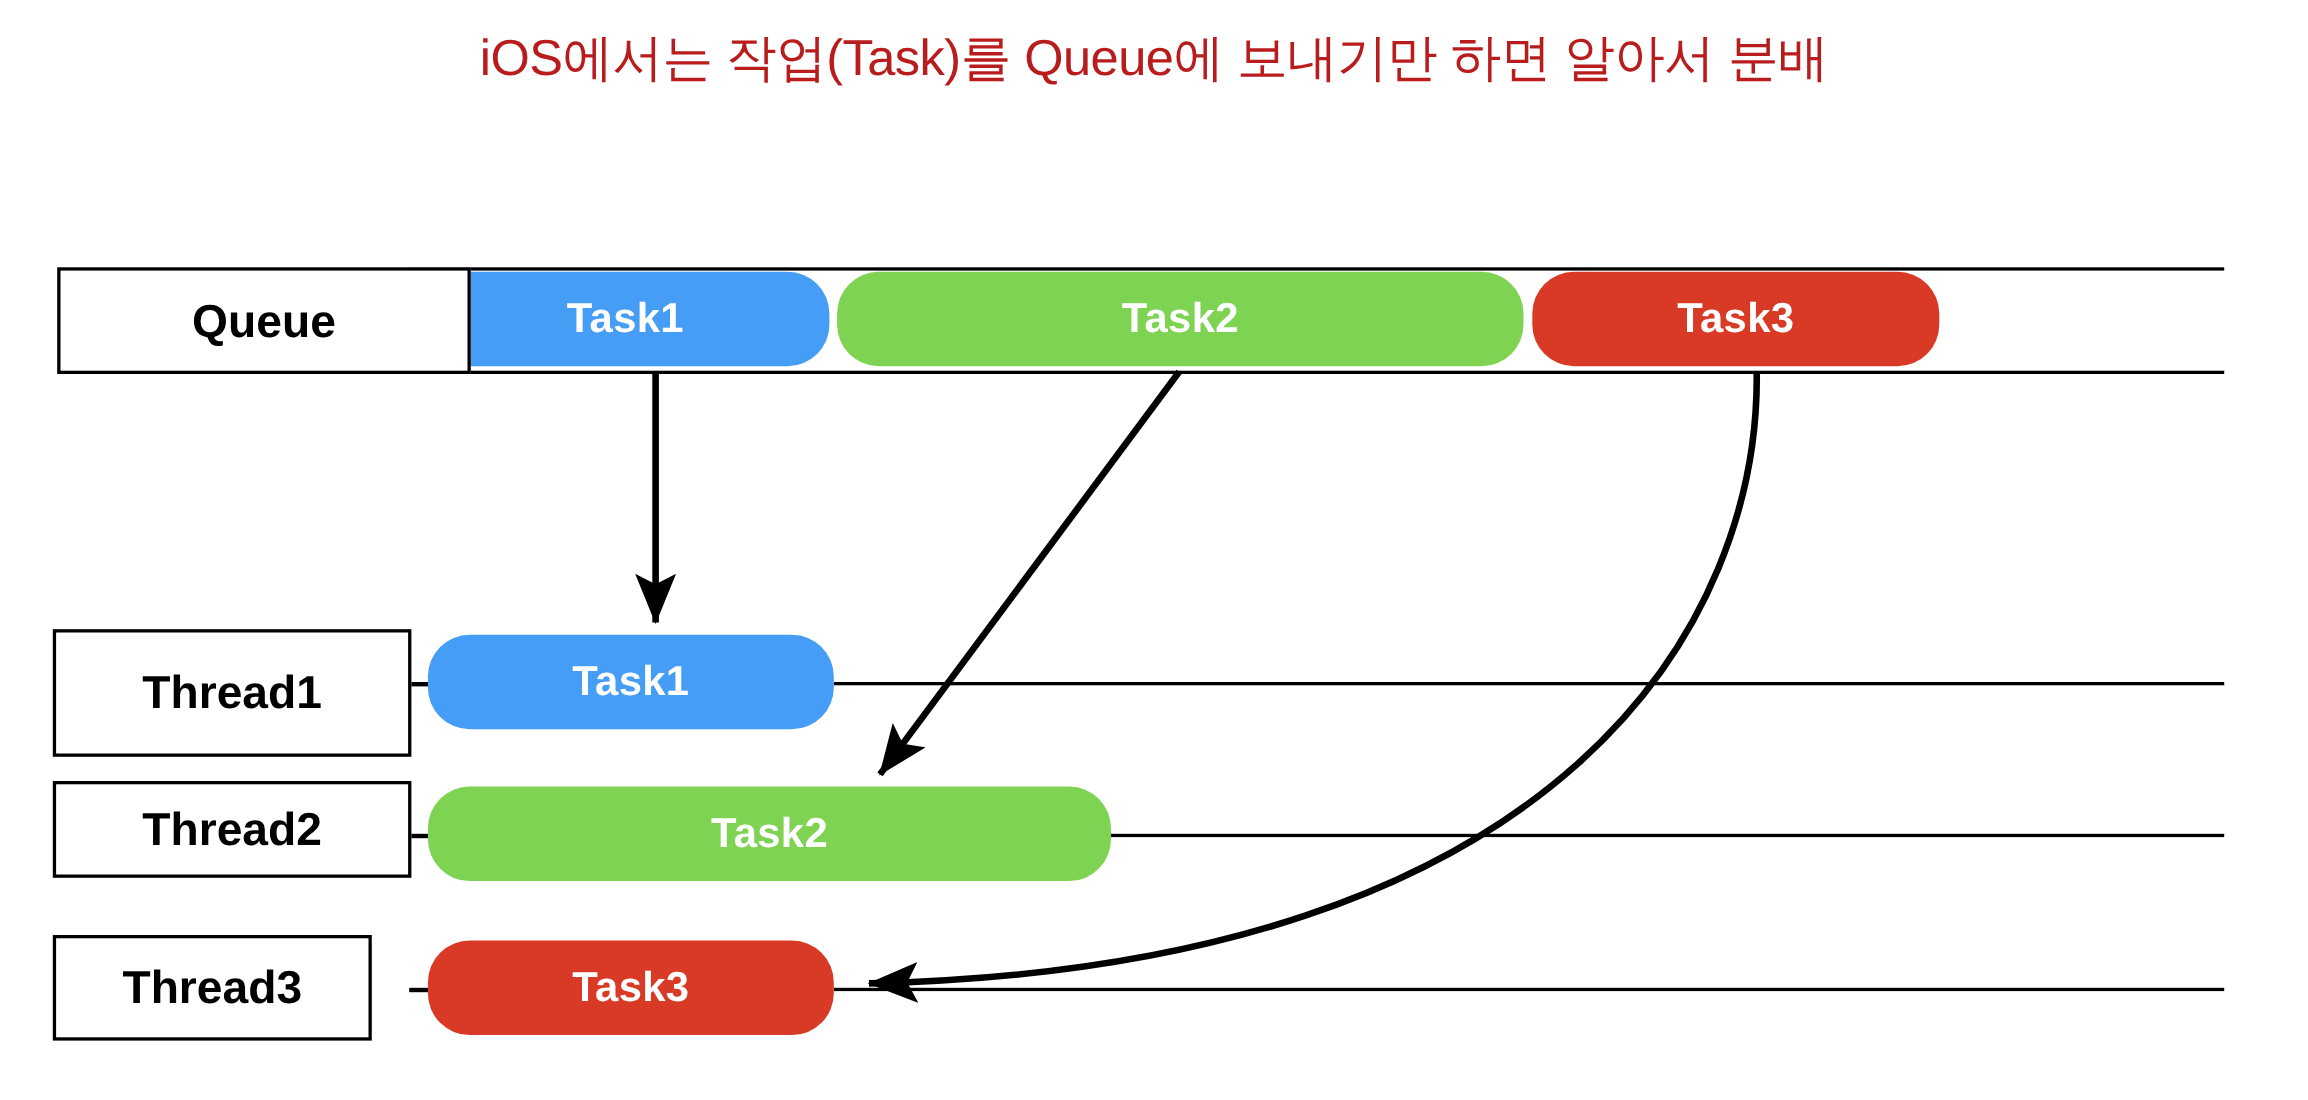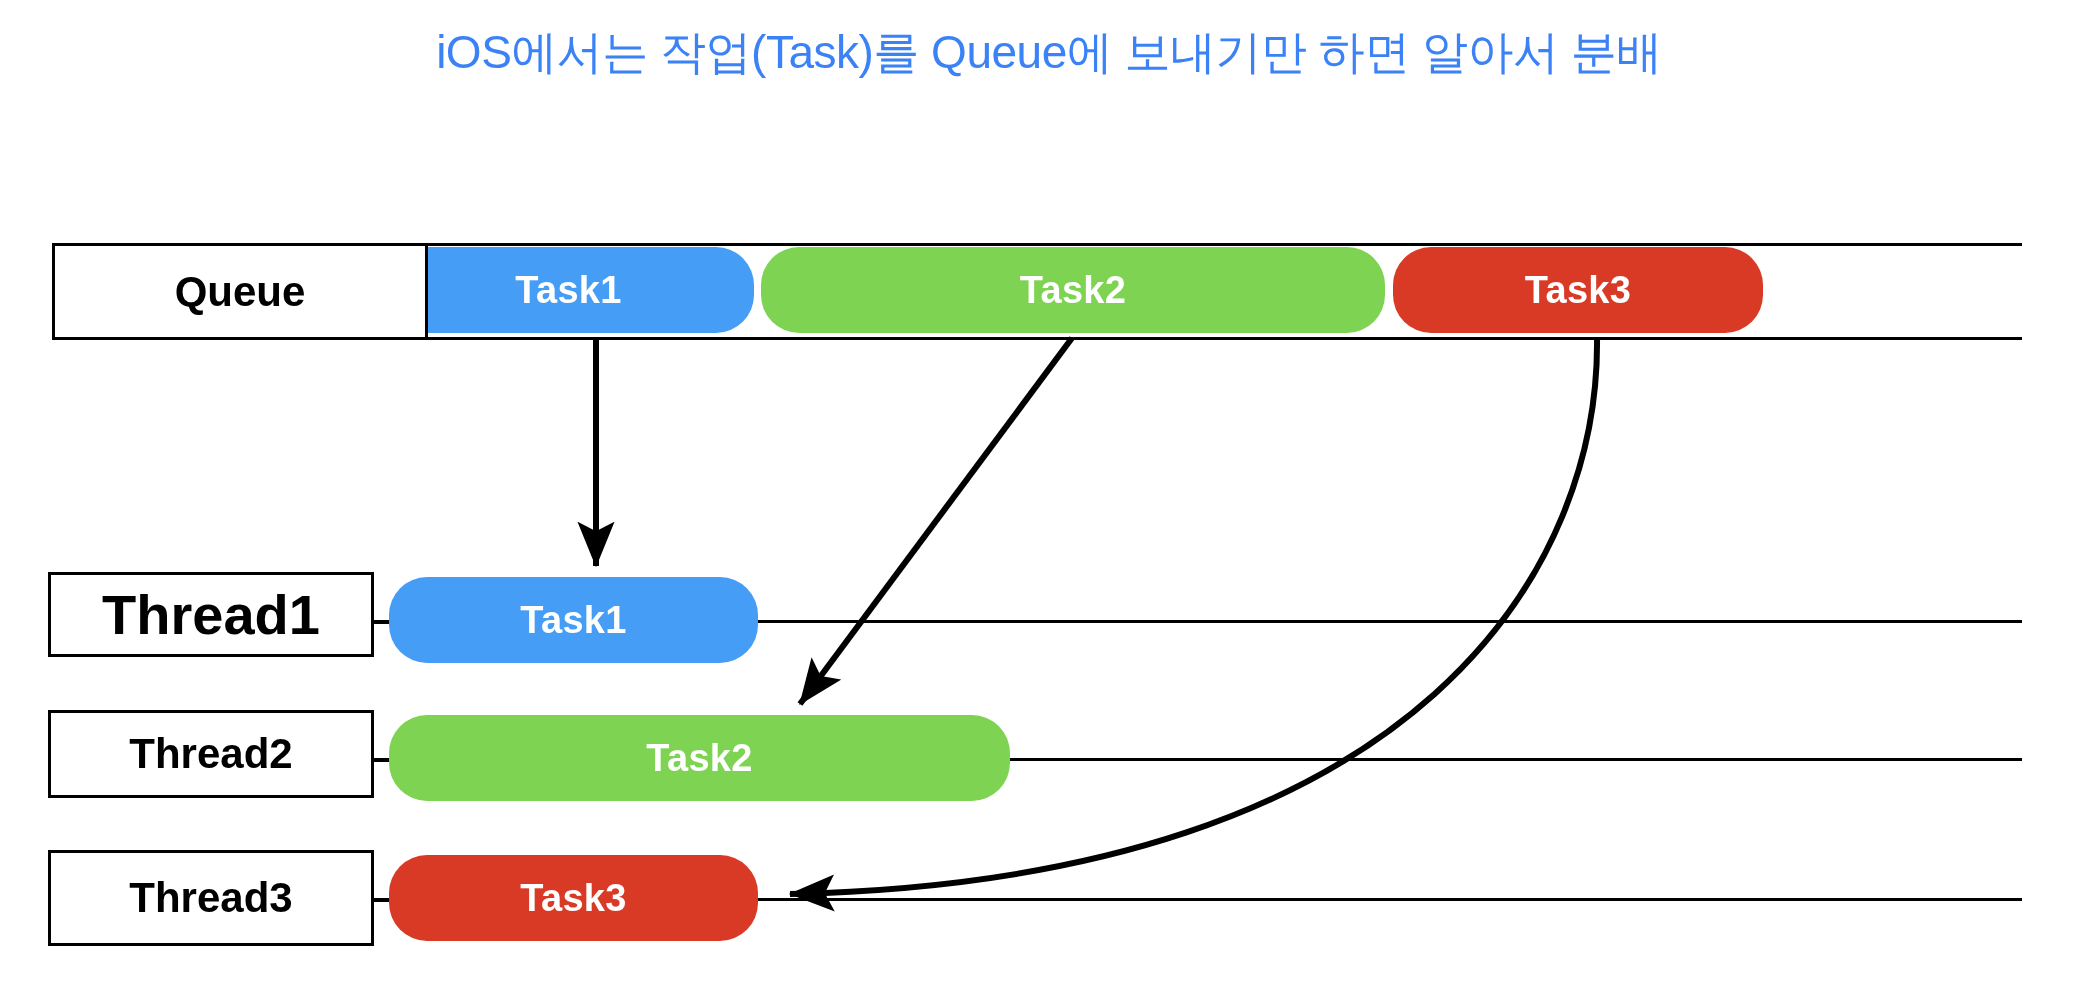--- a/index.html
+++ b/index.html
@@ -20,21 +20,21 @@
 
   
   .title {
     position: absolute;
     left: 0;
     top: 22px;
     width: 2098px;
     text-align: center;
     font-size: 46px;
     font-weight: 400;
-    color: #3b82f6;
+    color: #b91c1c;
     letter-spacing: -0.5px;
     white-space: nowrap;
   }
 
   
   .label-box {
     position: absolute;
     box-sizing: border-box;
     background: #ffffff;
     border: 3px solid #000000;
@@ -106,39 +106,39 @@
   </div>
   <div class="pill" style="left:761px; top:247px; width:624px; height:86px; background:#7ed353;">
     <span>Task2</span>
   </div>
   <div class="pill" style="left:1393px; top:247px; width:370px; height:86px; background:#d93a26;">
     <span>Task3</span>
   </div>
 
   <div class="rail" style="left:758px; top:620px; width:1264px;"></div>
   <div class="stub" style="left:372px; top:620px; width:20px;"></div>
-  <div class="label-box" style="left:48px; top:572px; width:326px; height:85px; font-size:56px;">
+  <div class="label-box" style="left:48px; top:572px; width:326px; height:116px; font-size:42px;">
     <span>Thread1</span>
   </div>
   <div class="pill" style="left:389px; top:577px; width:369px; height:86px; background:#459df5;">
     <span>Task1</span>
   </div>
 
   <div class="rail" style="left:1010px; top:758px; width:1012px;"></div>
   <div class="stub" style="left:372px; top:758px; width:20px;"></div>
   <div class="label-box" style="left:48px; top:710px; width:326px; height:88px; font-size:42px;">
     <span>Thread2</span>
   </div>
   <div class="pill" style="left:389px; top:715px; width:621px; height:86px; background:#7ed353;">
     <span>Task2</span>
   </div>
 
   <div class="rail" style="left:758px; top:898px; width:1264px;"></div>
   <div class="stub" style="left:372px; top:898px; width:20px;"></div>
-  <div class="label-box" style="left:48px; top:850px; width:326px; height:96px; font-size:42px;">
+  <div class="label-box" style="left:48px; top:850px; width:290px; height:96px; font-size:42px;">
     <span>Thread3</span>
   </div>
   <div class="pill" style="left:389px; top:855px; width:369px; height:86px; background:#d93a26;">
     <span>Task3</span>
   </div>
 
   <svg id="arrow-layer" viewBox="0 0 2098 1000">
     <defs>
       <marker id="ah" markerWidth="9" markerHeight="9" refX="7.4" refY="3.1" orient="auto" markerUnits="strokeWidth">
         <path d="M0,0 L7.6,3.1 L0,6.2 L1.6,3.1 z" fill="#000000"></path>

